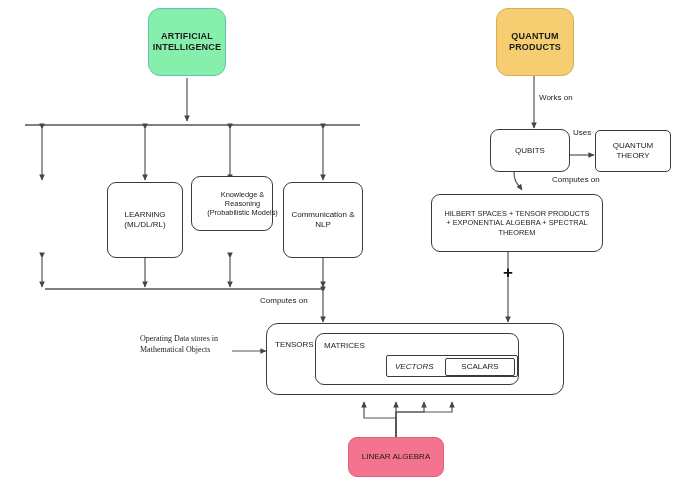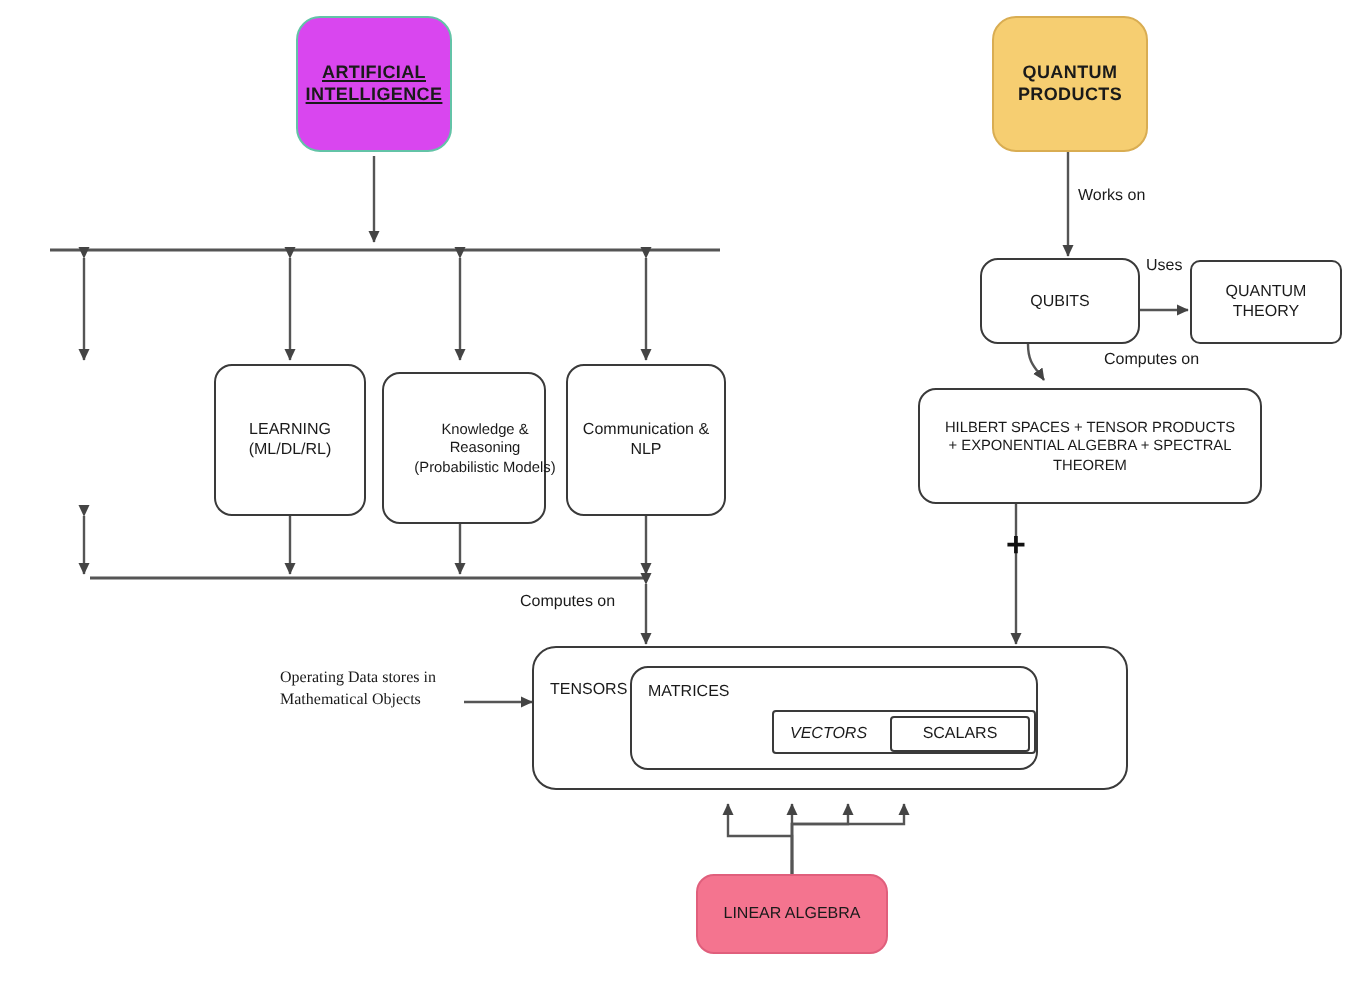--- a/index.html
+++ b/index.html
@@ -36,21 +36,21 @@
     background: #ffffff;
   }
   .node .lines { padding: 2px 4px; }
   .node .lines div { white-space: nowrap; }
 
   .rounded-lg { border-radius: 12px; }
   .rounded-md { border-radius: 9px; }
   .rounded-sm { border-radius: 5px; }
   .sq { border-radius: 2px; }
 
-  .tint-ai   { background: #d946ef; border-color: #63c3a7; text-decoration: underline; }
+  .tint-ai   { background: #86efac; border-color: #63c3a7; }
   .tint-qc   { background: #f6ce71; border-color: #d9ad52; }
   .tint-la   { background: #f4748f; border-color: #e05f7c; }
 
   .cap-title {
     font-size: 9px;
     font-weight: 700;
     letter-spacing: .2px;
   }
   .txt-sm  { font-size: 8px; }
   .txt-xs  { font-size: 7.4px; }
@@ -151,21 +151,21 @@
   </div>
 
 
   <div class="node rounded-md" style="left:107px; top:182px; width:76px; height:76px;">
     <div class="lines txt-sm">
       <div>LEARNING</div>
       <div>(ML/DL/RL)</div>
     </div>
   </div>
 
-  <div class="node rounded-md" style="left:191px; top:186px; width:82px; height:76px;padding-left:21px;">
+  <div class="node rounded-md" style="left:191px; top:176px; width:82px; height:55px;padding-left:21px;">
     <div class="lines txt-xs">
       <div>Knowledge &amp;</div>
       <div>Reasoning</div>
       <div>(Probabilistic Models)</div>
     </div>
   </div>
 
   <div class="node rounded-md" style="left:490px; top:129px; width:80px; height:43px;">
     <div class="lines txt-cap">
       <div>QUBITS</div>
@@ -179,21 +179,21 @@
     </div>
   </div>
 
   <div class="node rounded-sm" style="left:595px; top:130px; width:76px; height:42px;">
     <div class="lines txt-cap">
       <div>QUANTUM</div>
       <div>THEORY</div>
     </div>
   </div>
 
-  <div class="node rounded-md" style="left:431px; top:194px; width:172px; height:58px;margin-left:28px;">
+  <div class="node rounded-md" style="left:431px; top:194px; width:172px; height:58px;">
     <div class="lines txt-xs">
       <div>HILBERT SPACES + TENSOR PRODUCTS</div>
       <div>+ EXPONENTIAL ALGEBRA + SPECTRAL</div>
       <div>THEOREM</div>
     </div>
   </div>
 
   <div class="node rounded-lg" style="left:266px; top:323px; width:298px; height:72px; justify-content:flex-start; align-items:center;">
     <span class="inner-label" style="left:8px; top:16px;">TENSORS</span>
 

